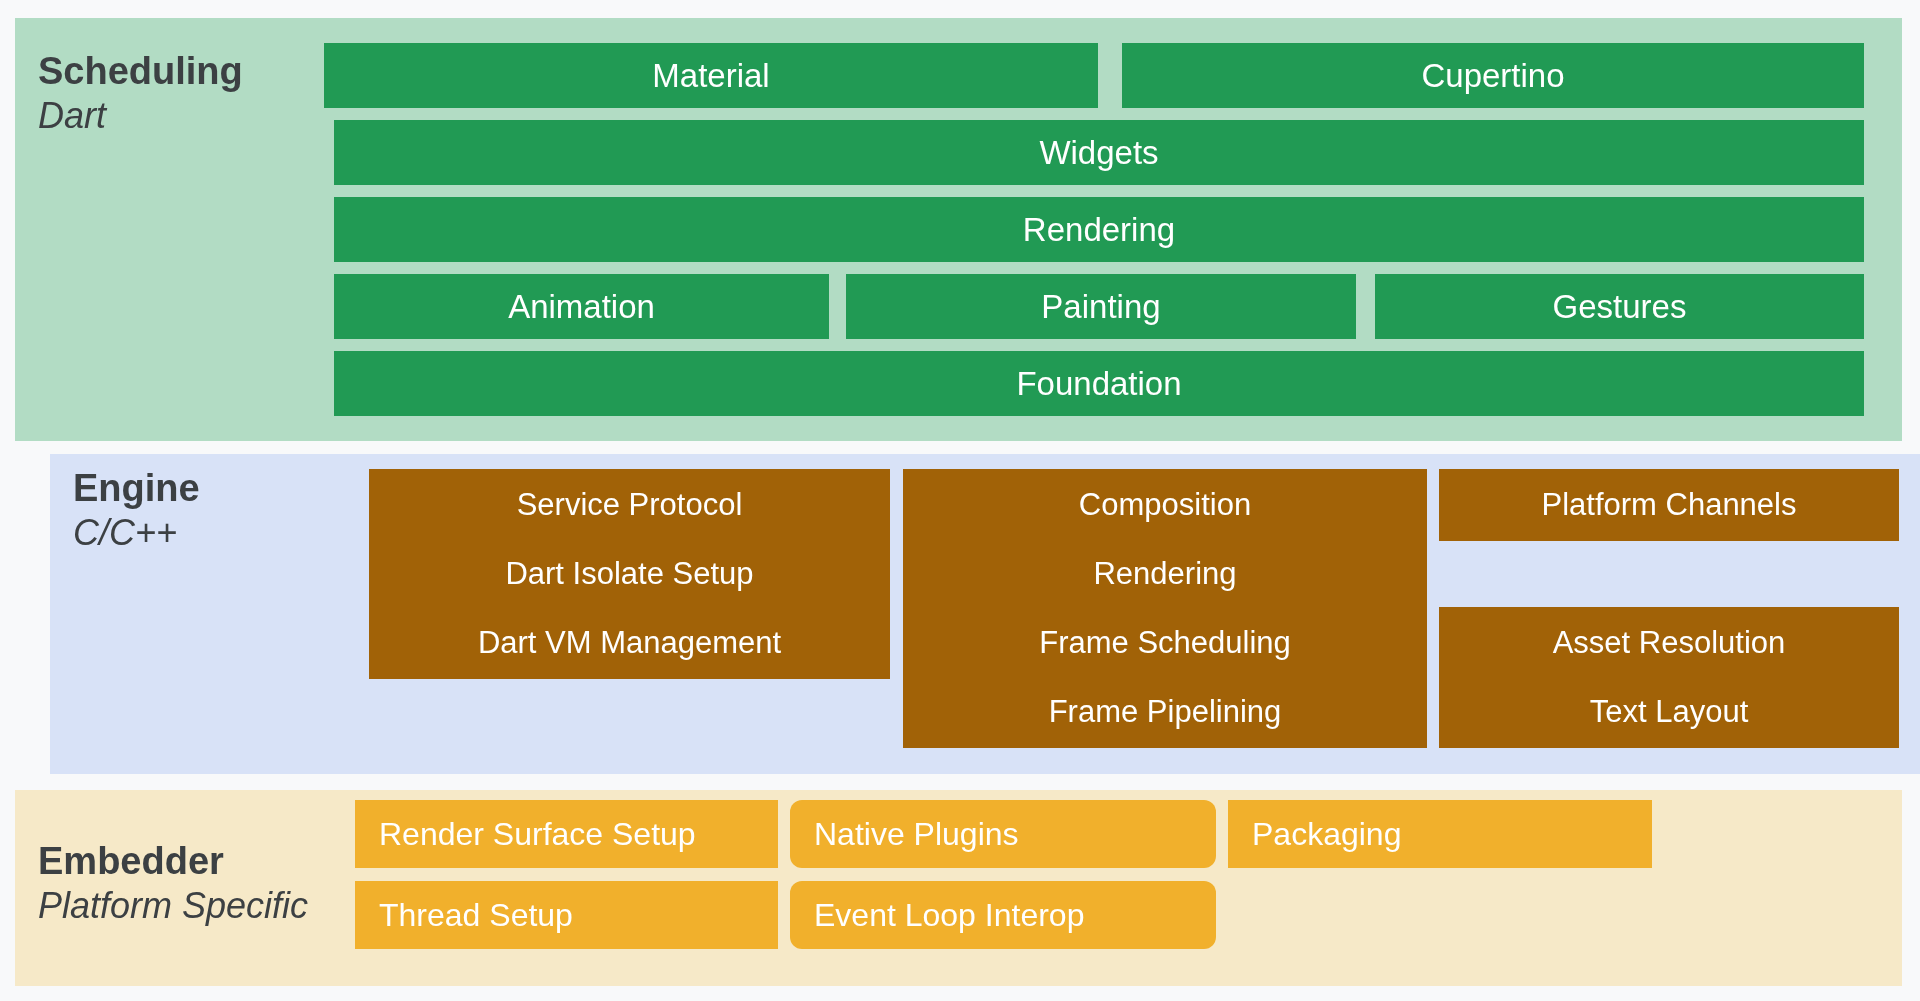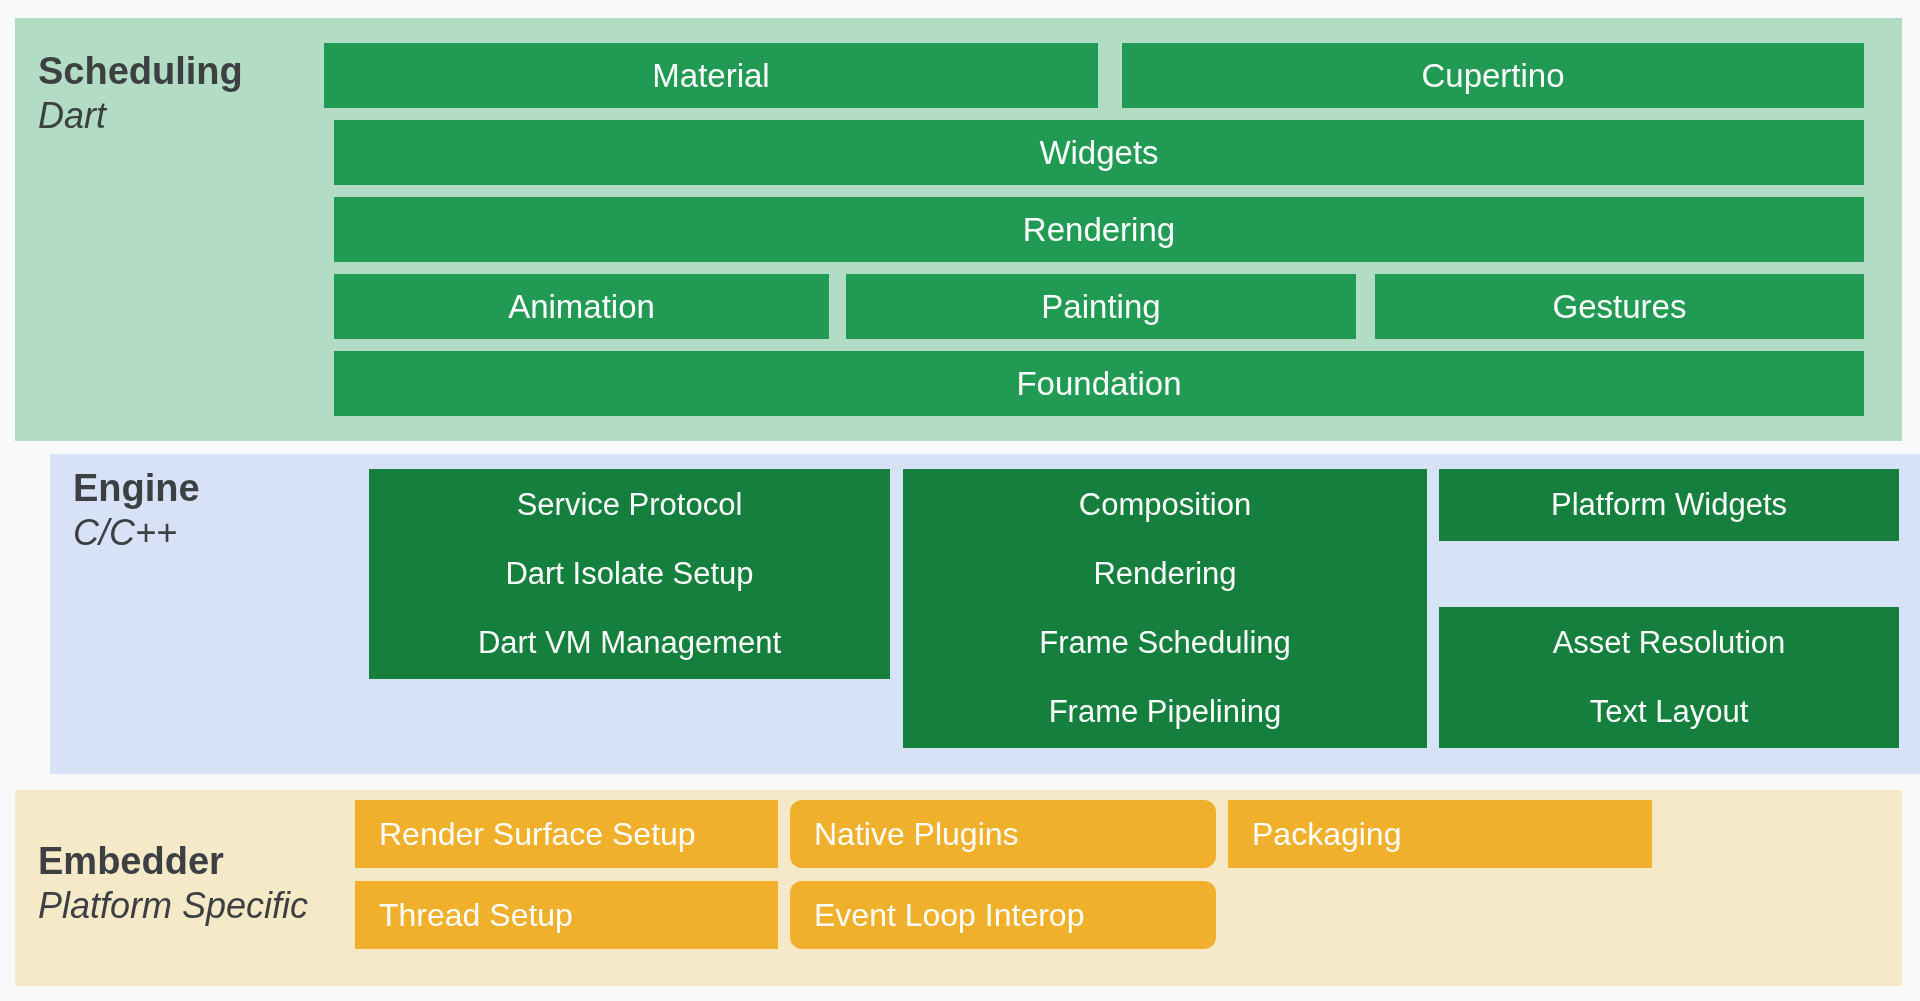--- a/index.html
+++ b/index.html
@@ -17,21 +17,21 @@
   .layer-subtitle{font-style:italic;font-size:36px;line-height:44px;}
   .framework .layer-label{top:30px;}
   .engine .layer-label{top:11px;}
   .embedder .layer-label{top:48px;}
 
   .box{
     position:absolute;display:flex;align-items:center;justify-content:center;
     color:#ffffff;white-space:nowrap;
   }
   .framework .box{background:#219a54;height:65px;font-size:33px;}
-  .engine .box{background:#15803d;height:72px;font-size:31px;}
+  .engine .box{background:#a16207;height:72px;font-size:31px;}
   .embedder .box{background:#f1b02c;height:68px;font-size:32px;
     justify-content:flex-start;padding-left:24px;box-sizing:border-box;}
 
   
   .f-r1{top:25px;}  .f-r2{top:102px;} .f-r3{top:179px;} .f-r4{top:256px;} .f-r5{top:333px;}
   
   .e-r1{top:15px;}  .e-r2{top:84px;}  .e-r3{top:153px;} .e-r4{top:222px;}
   
   .m-r1{top:10px;}  .m-r2{top:91px;}
 
@@ -60,21 +60,21 @@
     <div class="box f-r5" style="left:319px;width:1530px">Foundation</div>
   </section>
 
   <section class="panel engine">
     <div class="layer-label">
       <div class="layer-title">Engine</div>
       <div class="layer-subtitle">C/C++</div>
     </div>
     <div class="box e-r1 e-c1">Service Protocol</div>
     <div class="box e-r1 e-c2">Composition</div>
-    <div class="box e-r1 e-c3">Platform Widgets</div>
+    <div class="box e-r1 e-c3">Platform Channels</div>
     <div class="box e-r2 e-c1">Dart Isolate Setup</div>
     <div class="box e-r2 e-c2">Rendering</div>
     <div class="box e-r3 e-c1">Dart VM Management</div>
     <div class="box e-r3 e-c2">Frame Scheduling</div>
     <div class="box e-r3 e-c3">Asset Resolution</div>
     <div class="box e-r4 e-c2">Frame Pipelining</div>
     <div class="box e-r4 e-c3">Text Layout</div>
   </section>
 
   <section class="panel embedder">

